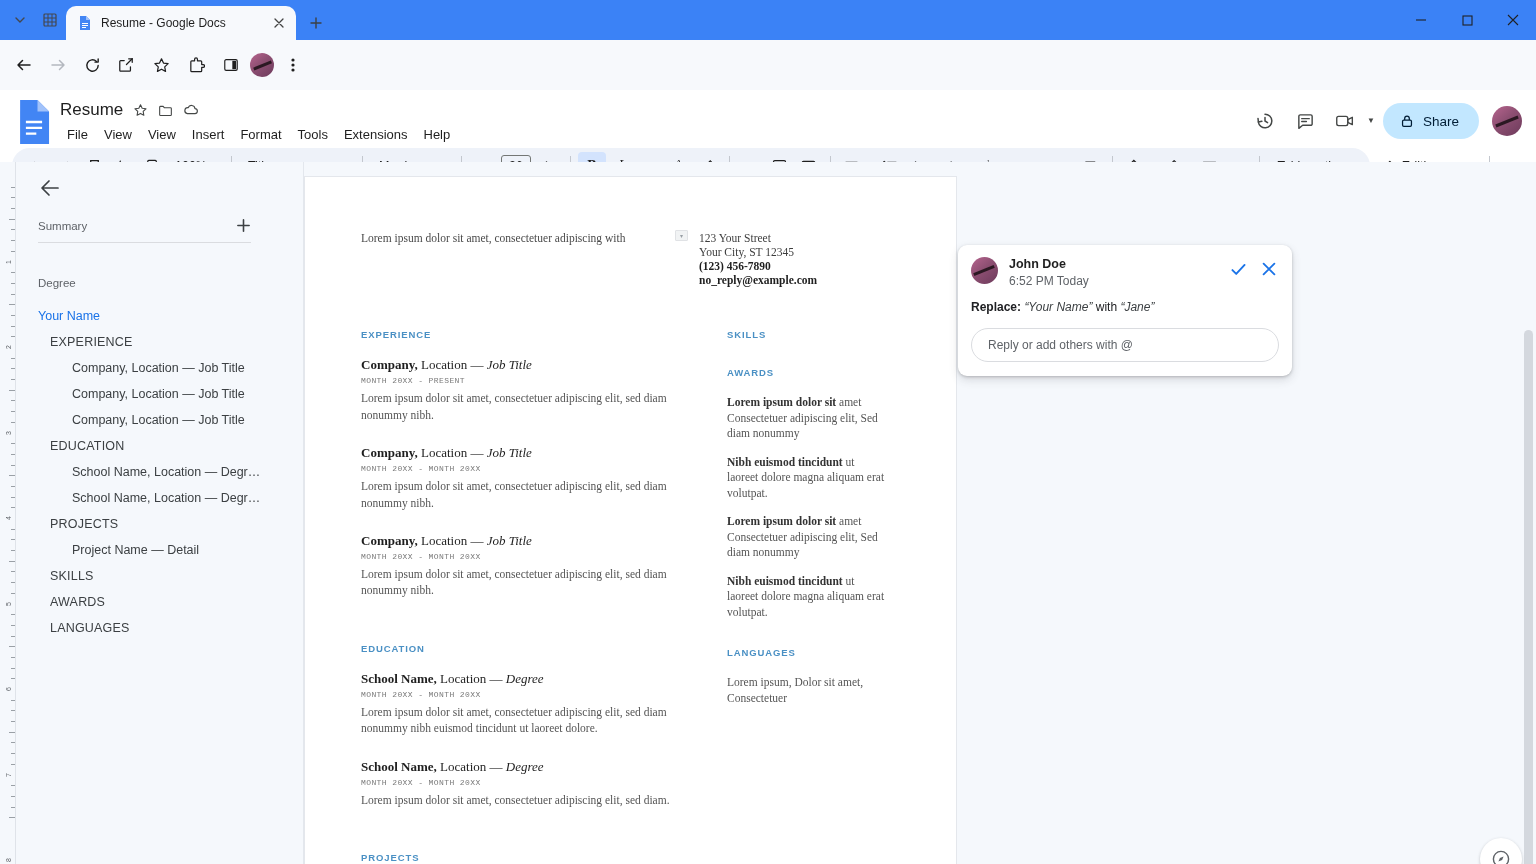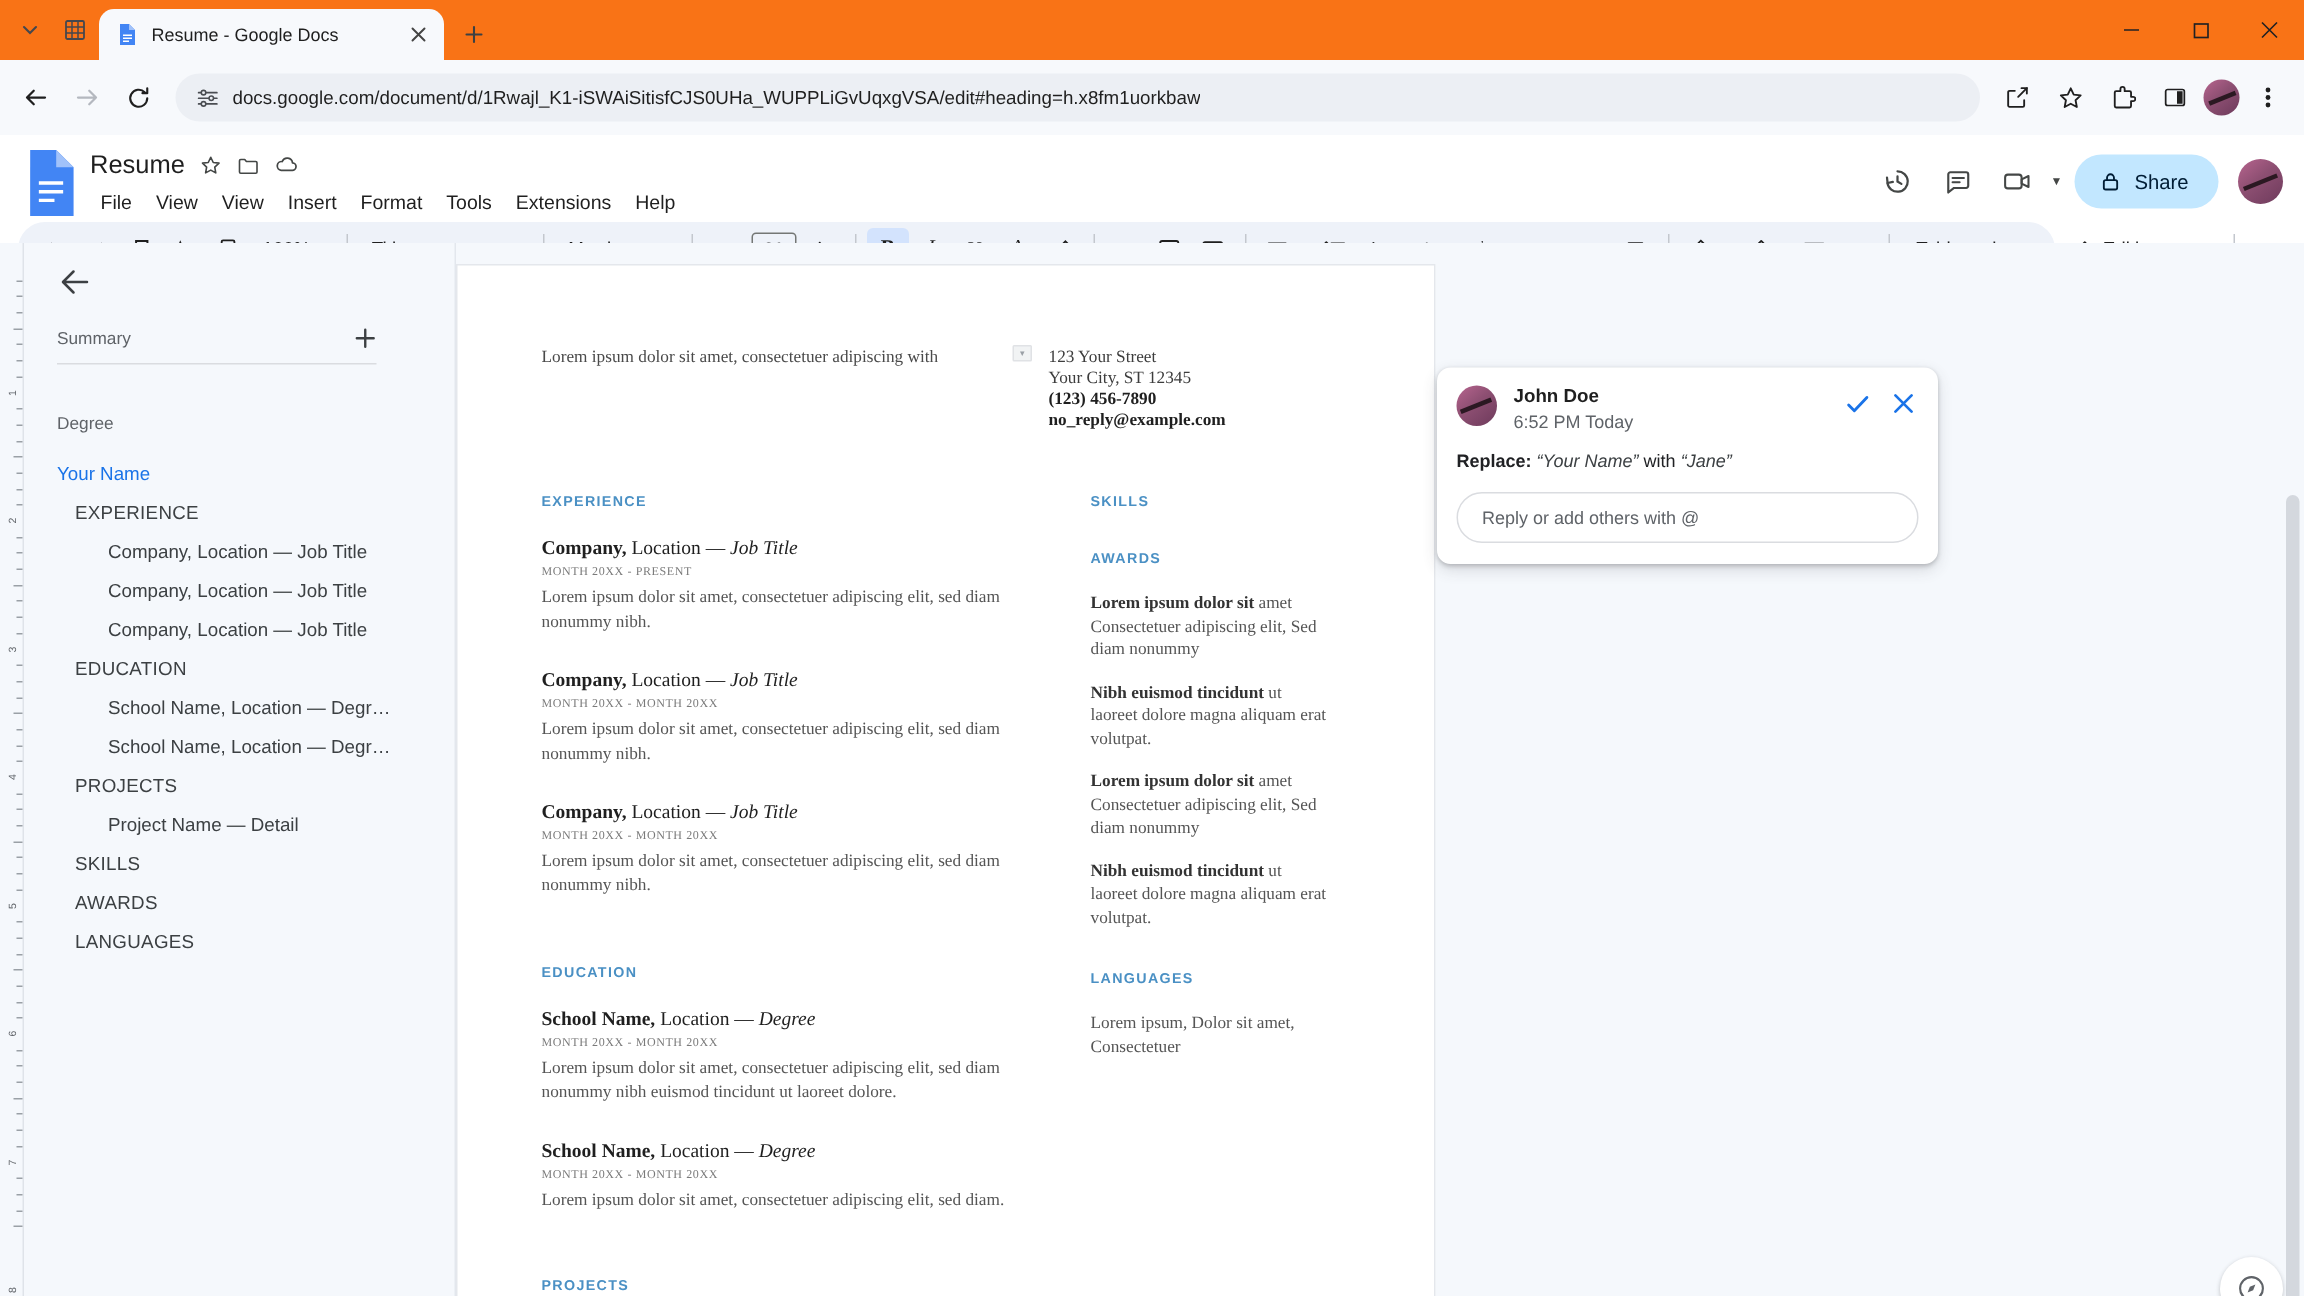--- a/index.html
+++ b/index.html
@@ -6,21 +6,21 @@
   html, body {
     width: 1536px; height: 864px;
     overflow: hidden;
     font-family: "Liberation Sans", sans-serif;
     background: #ffffff;
   }
   body { position: relative; }
 
   
   .browser-tabstrip {
-    height: 40px; background: #f97316;
+    height: 40px; background: #3b82f6;
     display: flex; align-items: flex-end; position: relative;
   }
   .tabstrip-leading { display: flex; align-items: center; height: 40px; padding: 0 2px 0 6px; gap: 2px; }
   .chrome-iconbtn {
     width: 28px; height: 28px; border-radius: 50%;
     display: flex; align-items: center; justify-content: center;
     color: #44474e;
   }
   .chrome-iconbtn svg { display: block; }
   .browser-tab {
@@ -268,21 +268,21 @@
   }
   .sec-head.spaced-top { margin-top: 44px; }
   .entry { margin-bottom: 22px; }
   .entry-title {
     font-family: "Liberation Serif", serif; font-size: 13px; color: #1f1f1f;
     line-height: 1.25;
   }
   .entry-title b { font-weight: bold; }
   .entry-title i { font-style: italic; }
   .entry-dates {
-    font-family: Liberation Serif, serif; font-size: 8px; color: #7a7a7a;
+    font-family: Liberation Mono, monospace; font-size: 8px; color: #7a7a7a;
     letter-spacing: .4px; margin: 3px 0 5px 0;
   }
   .entry-body {
     font-family: "Liberation Serif", serif; font-size: 11.5px; color: #555;
     line-height: 1.42;
   }
   .side-item {
     font-family: "Liberation Serif", serif; font-size: 11.5px; color: #555;
     line-height: 1.35; margin-bottom: 13px;
   }
@@ -399,29 +399,20 @@
         <path d="M3 9h12m-4.5-4.5L15 9l-4.5 4.5" stroke="currentColor" stroke-width="1.5" fill="none" stroke-linecap="round" stroke-linejoin="round"></path>
       </svg>
   </div>
   <div class="nav-btn">
     <svg width="17" height="17" viewBox="0 0 18 18">
         <path d="M15 9a6 6 0 1 1-1.8-4.3" stroke="currentColor" stroke-width="1.5" fill="none" stroke-linecap="round"></path>
         <path d="M15 2v3.4h-3.4" stroke="currentColor" stroke-width="1.5" fill="none" stroke-linecap="round" stroke-linejoin="round"></path>
       </svg>
   </div>
 
-  <div class="omnibox">
-    <svg width="15" height="15" viewBox="0 0 16 16">
-      <path d="M1.5 4h13M1.5 8h13M1.5 12h13" stroke="#4a4d52" stroke-width="1.2" stroke-linecap="round"></path>
-      <circle cx="5" cy="4" r="1.6" fill="#eceff4" stroke="#4a4d52" stroke-width="1.1"></circle>
-      <circle cx="10.5" cy="8" r="1.6" fill="#eceff4" stroke="#4a4d52" stroke-width="1.1"></circle>
-      <circle cx="5" cy="12" r="1.6" fill="#eceff4" stroke="#4a4d52" stroke-width="1.1"></circle>
-    </svg>
-    <span class="omnibox-url">docs.google.com/document/d/1Rwajl_K1-iSWAiSitisfCJS0UHa_WUPPLiGvUqxgVSA/edit#heading=h.x8fm1uorkbaw</span>
-  </div>
 
   <div class="toolbar-right">
     <div class="nav-btn">
       <svg width="16" height="16" viewBox="0 0 18 18">
           <path d="M12 2h4v4" stroke="currentColor" stroke-width="1.4" fill="none" stroke-linecap="round"></path>
           <path d="M16 2l-6.5 6.5" stroke="currentColor" stroke-width="1.4" stroke-linecap="round"></path>
           <path d="M14 11v4a1 1 0 0 1-1 1H3a1 1 0 0 1-1-1V5a1 1 0 0 1 1-1h4" stroke="currentColor" stroke-width="1.4" fill="none" stroke-linecap="round"></path>
         </svg>
     </div>
     <div class="nav-btn">

